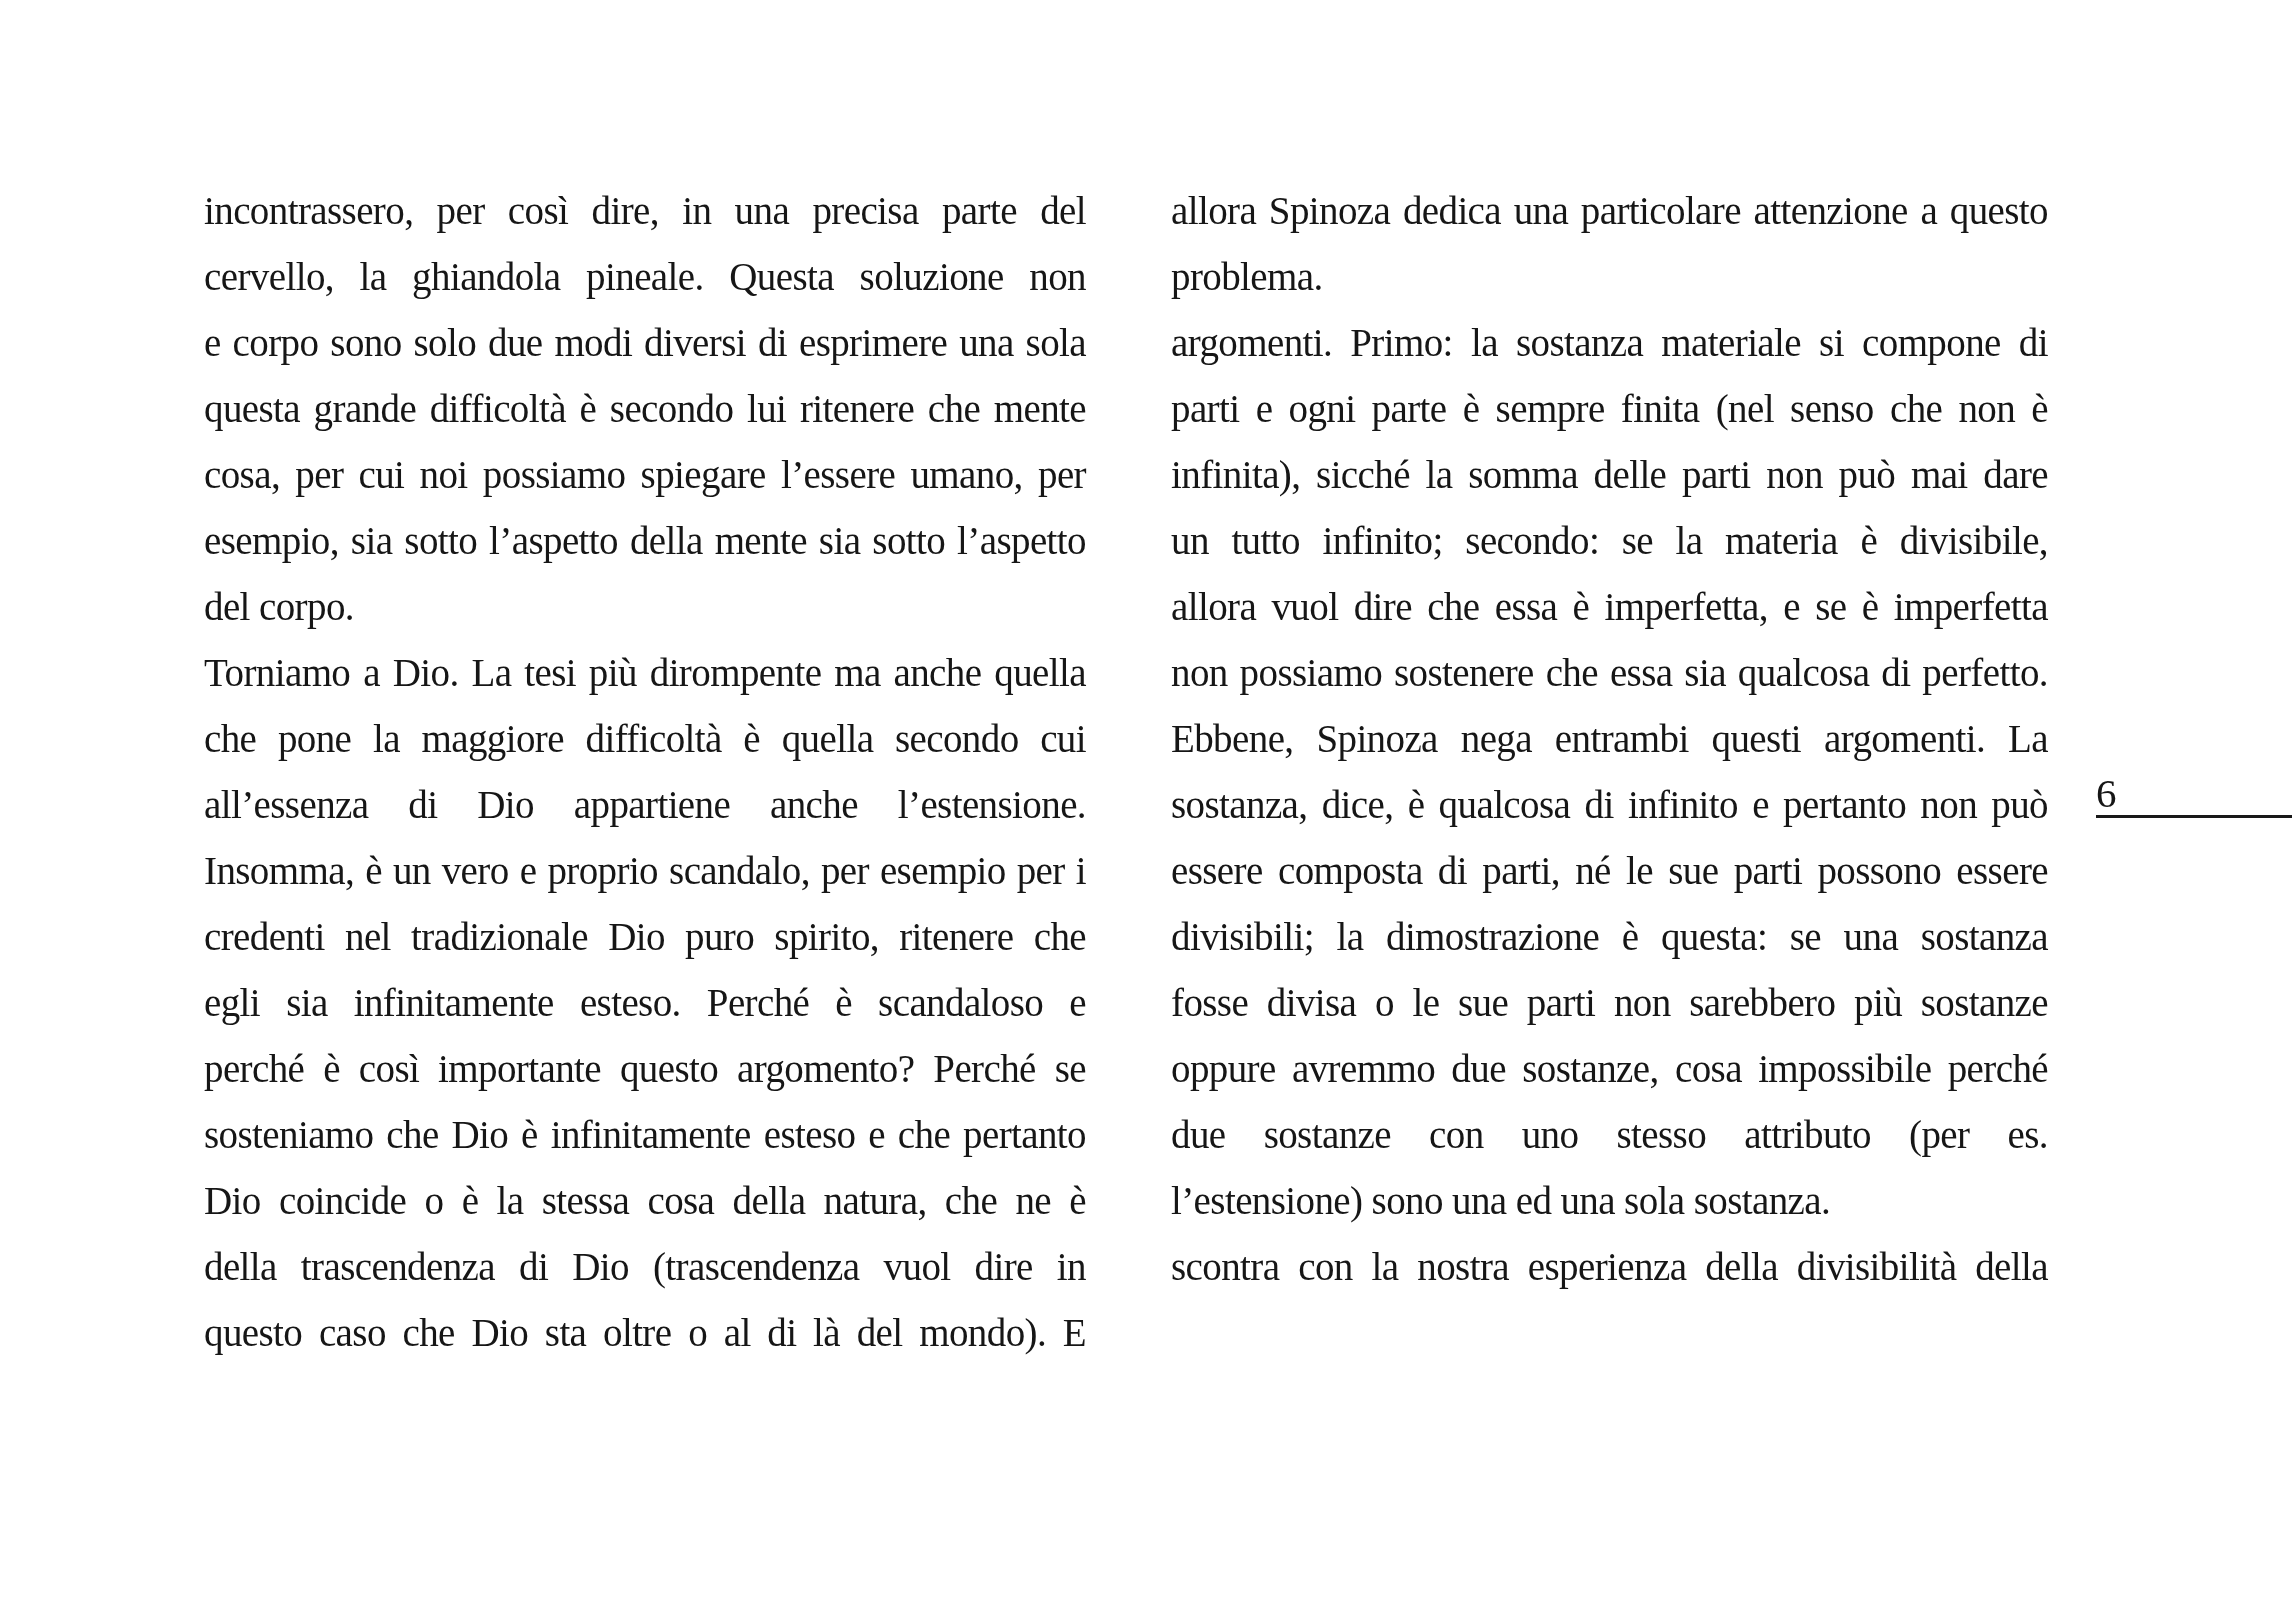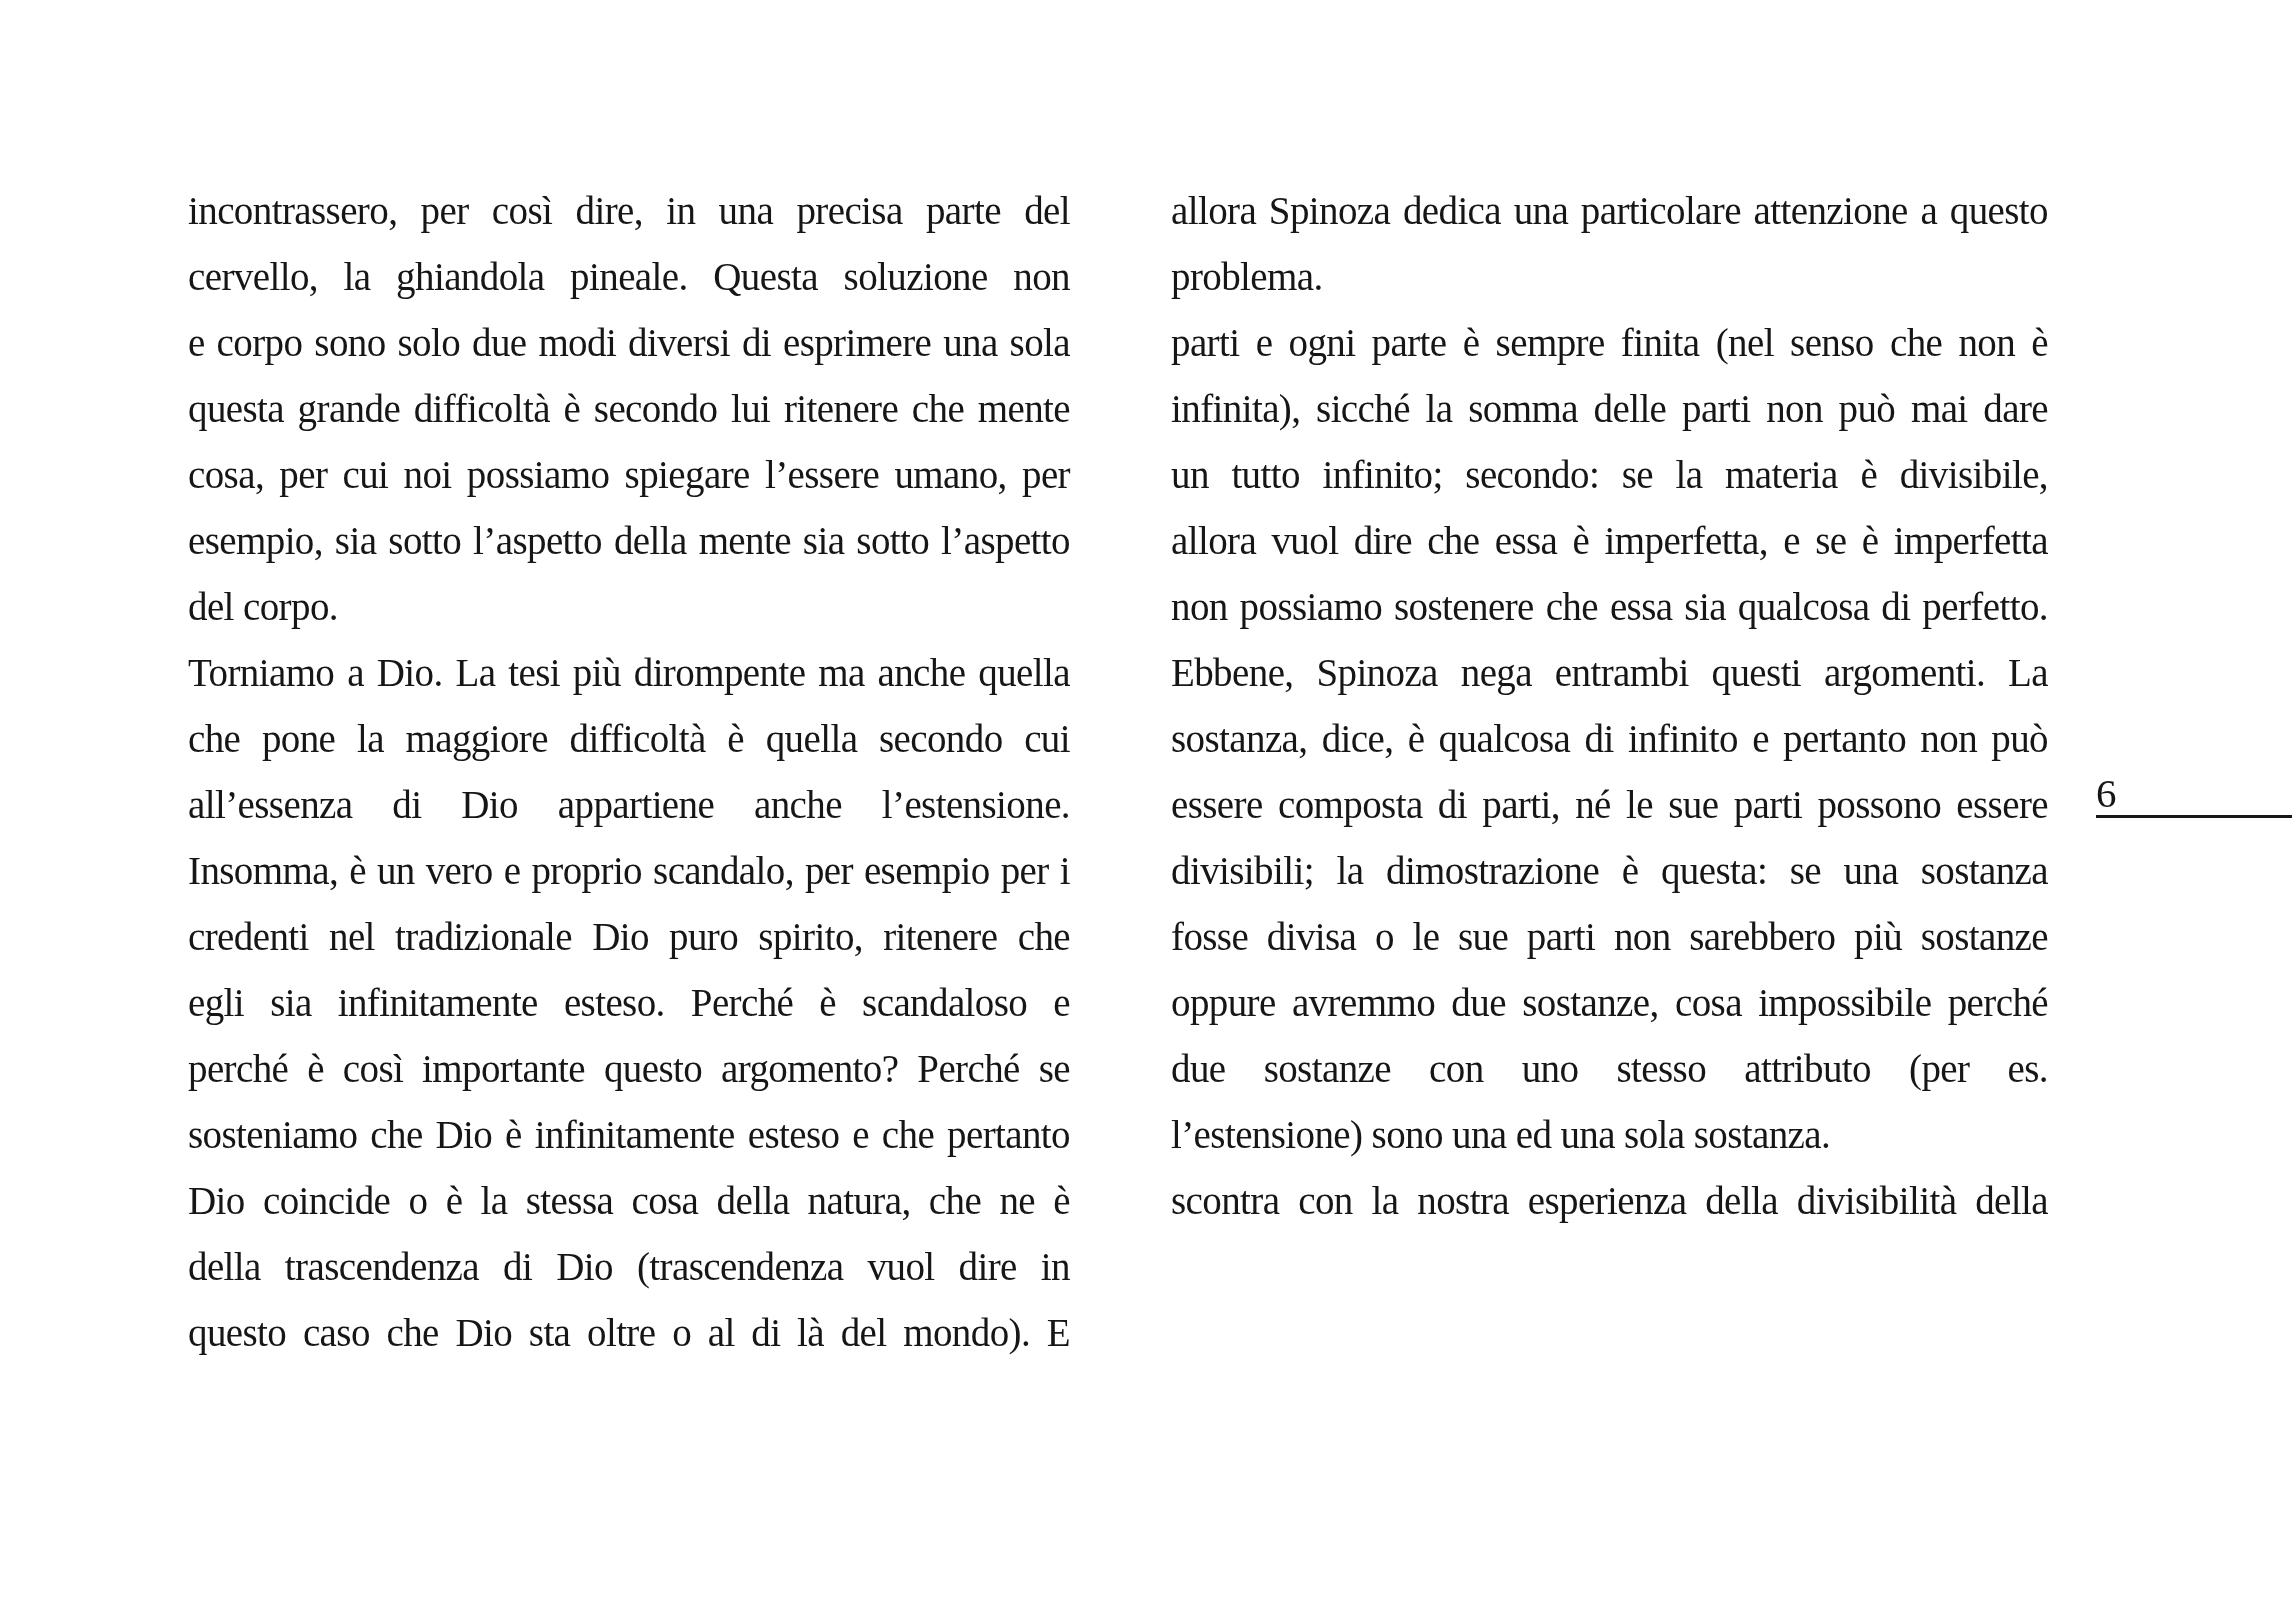--- a/index.html
+++ b/index.html
@@ -17,21 +17,21 @@
     background: #ffffff;
   }
   .col {
     position: absolute;
     top: 178px;
     color: #161616;
     font-size: 39px;
     line-height: 66px;
     letter-spacing: -0.6px;
   }
-  .col-left  { left: 188px;  width: 882px; }
+  .col-left  { left: 204px;  width: 882px; }
   .col-right { left: 1171px; width: 877px; }
   .line { height: 66px; }
   .line.j {
     text-align: justify;
     -moz-text-align-last: justify;
     text-align-last: justify;
   }
   .pagenum {
     position: absolute;
     left: 2096px;
@@ -69,20 +69,21 @@
       <div class="line j">egli sia infinitamente esteso. Perché è scandaloso e</div>
       <div class="line j">perché è così importante questo argomento? Perché se</div>
       <div class="line j">sosteniamo che Dio è infinitamente esteso e che pertanto</div>
       <div class="line j">Dio coincide o è la stessa cosa della natura, che ne è</div>
       <div class="line j">della trascendenza di Dio (trascendenza vuol dire in</div>
       <div class="line j">questo caso che Dio sta oltre o al di là del mondo). E</div>
     </div>
   <div class="col col-right" id="col-right">
       <div class="line j">allora Spinoza dedica una particolare attenzione a questo</div>
       <div class="line">problema.</div>
+      <div class="line j">argomenti. Primo: la sostanza materiale si compone di</div>
       <div class="line j">parti e ogni parte è sempre finita (nel senso che non è</div>
       <div class="line j">infinita), sicché la somma delle parti non può mai dare</div>
       <div class="line j">un tutto infinito; secondo: se la materia è divisibile,</div>
       <div class="line j">allora vuol dire che essa è imperfetta, e se è imperfetta</div>
       <div class="line j">non possiamo sostenere che essa sia qualcosa di perfetto.</div>
       <div class="line j">Ebbene, Spinoza nega entrambi questi argomenti. La</div>
       <div class="line j">sostanza, dice, è qualcosa di infinito e pertanto non può</div>
       <div class="line j">essere composta di parti, né le sue parti possono essere</div>
       <div class="line j">divisibili; la dimostrazione è questa: se una sostanza</div>
       <div class="line j">fosse divisa o le sue parti non sarebbero più sostanze</div>

